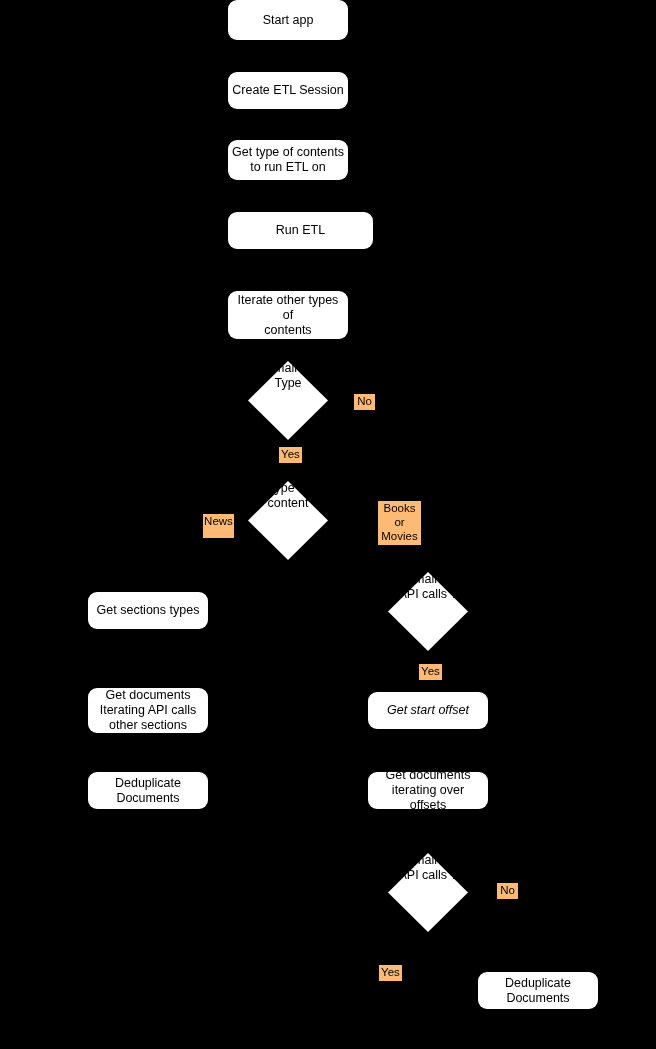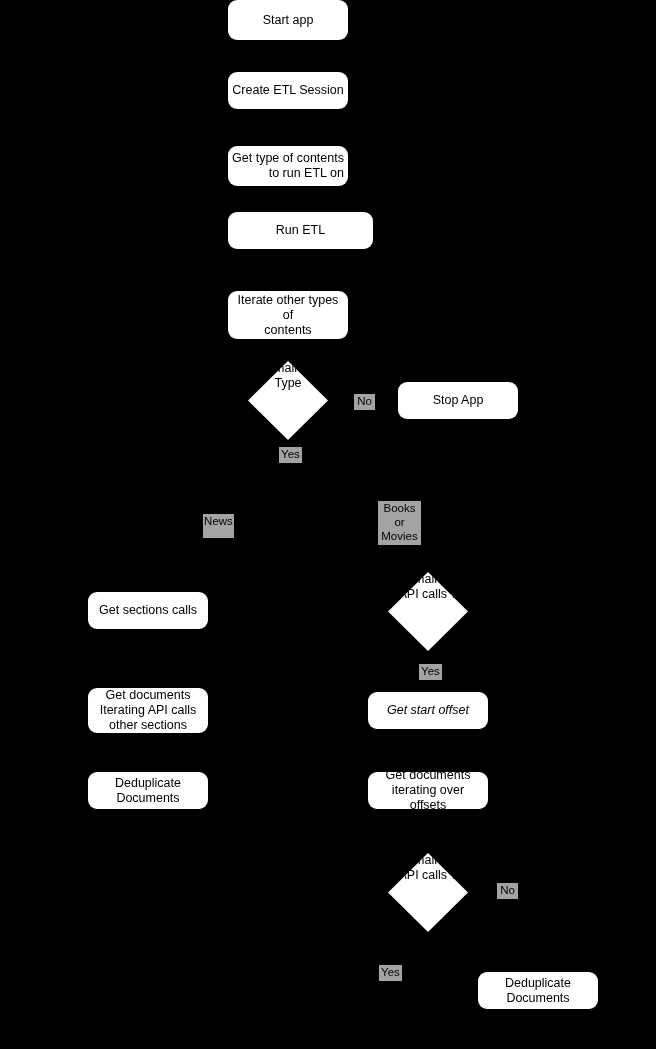--- a/index.html
+++ b/index.html
@@ -55,52 +55,60 @@
     z-index: 2;
     color: #000000;
     text-align: center;
     font-size: 12.5px;
     line-height: 15px;
     white-space: pre-line;
     font-family: "Liberation Sans", sans-serif;
   }
   .edge-label {
     position: absolute;
-    background: #a3a3a3;
+    background: #fdba74;
     color: #000000;
     font-size: 11.5px;
     line-height: 14px;
     text-align: center;
     white-space: pre-line;
     font-family: "Liberation Sans", sans-serif;
     padding: 0 1px;
   }
 </style>
 </head>
 <body>
 
 <div id="canvas">
     <div class="node" style="left: 228px; top: 0px; width: 120px; height: 40px;">Start app</div>
     <div class="node" style="left: 228px; top: 72px; width: 120px; height: 37px;">Create ETL Session</div>
-    <div class="node" style="left: 228px; top: 146px; width: 120px; height: 40px; text-align: right;">Get type of contents
+    <div class="node" style="left: 228px; top: 140px; width: 120px; height: 40px;">Get type of contents
 to run ETL on</div>
     <div class="node" style="left: 228px; top: 212px; width: 145px; height: 37px;">Run ETL</div>
     <div class="node" style="left: 228px; top: 291px; width: 120px; height: 48px;">Iterate other types of
 contents</div>
     <div class="diamond-wrap" style="left: 248px; top: 361px; width: 80px; height: 79px;">
       <div class="diamond-shape">
         <svg viewBox="0 0 100 100" preserveAspectRatio="none">
           <polygon points="50,0 100,50 50,100 0,50" fill="#ffffff"></polygon>
         </svg>
       </div>
       <div class="diamond-label">Remaining
 Type</div>
     </div>
-    <div class="node" style="left: 398px; top: 382px; width: 120px; height: 37px;">Stop App</div>
-    <div class="node" style="left: 88px; top: 592px; width: 120px; height: 37px;">Get sections calls</div>
+    <div class="diamond-wrap" style="left: 248px; top: 481px; width: 80px; height: 79px;">
+      <div class="diamond-shape">
+        <svg viewBox="0 0 100 100" preserveAspectRatio="none">
+          <polygon points="50,0 100,50 50,100 0,50" fill="#ffffff"></polygon>
+        </svg>
+      </div>
+      <div class="diamond-label">Type of
+content</div>
+    </div>
+    <div class="node" style="left: 88px; top: 592px; width: 120px; height: 37px;">Get sections types</div>
     <div class="diamond-wrap" style="left: 388px; top: 572px; width: 80px; height: 79px;">
       <div class="diamond-shape">
         <svg viewBox="0 0 100 100" preserveAspectRatio="none">
           <polygon points="50,0 100,50 50,100 0,50" fill="#ffffff"></polygon>
         </svg>
       </div>
       <div class="diamond-label">Remaining
 API calls ?</div>
     </div>
     <div class="node" style="left: 88px; top: 688px; width: 120px; height: 45px;">Get documents

